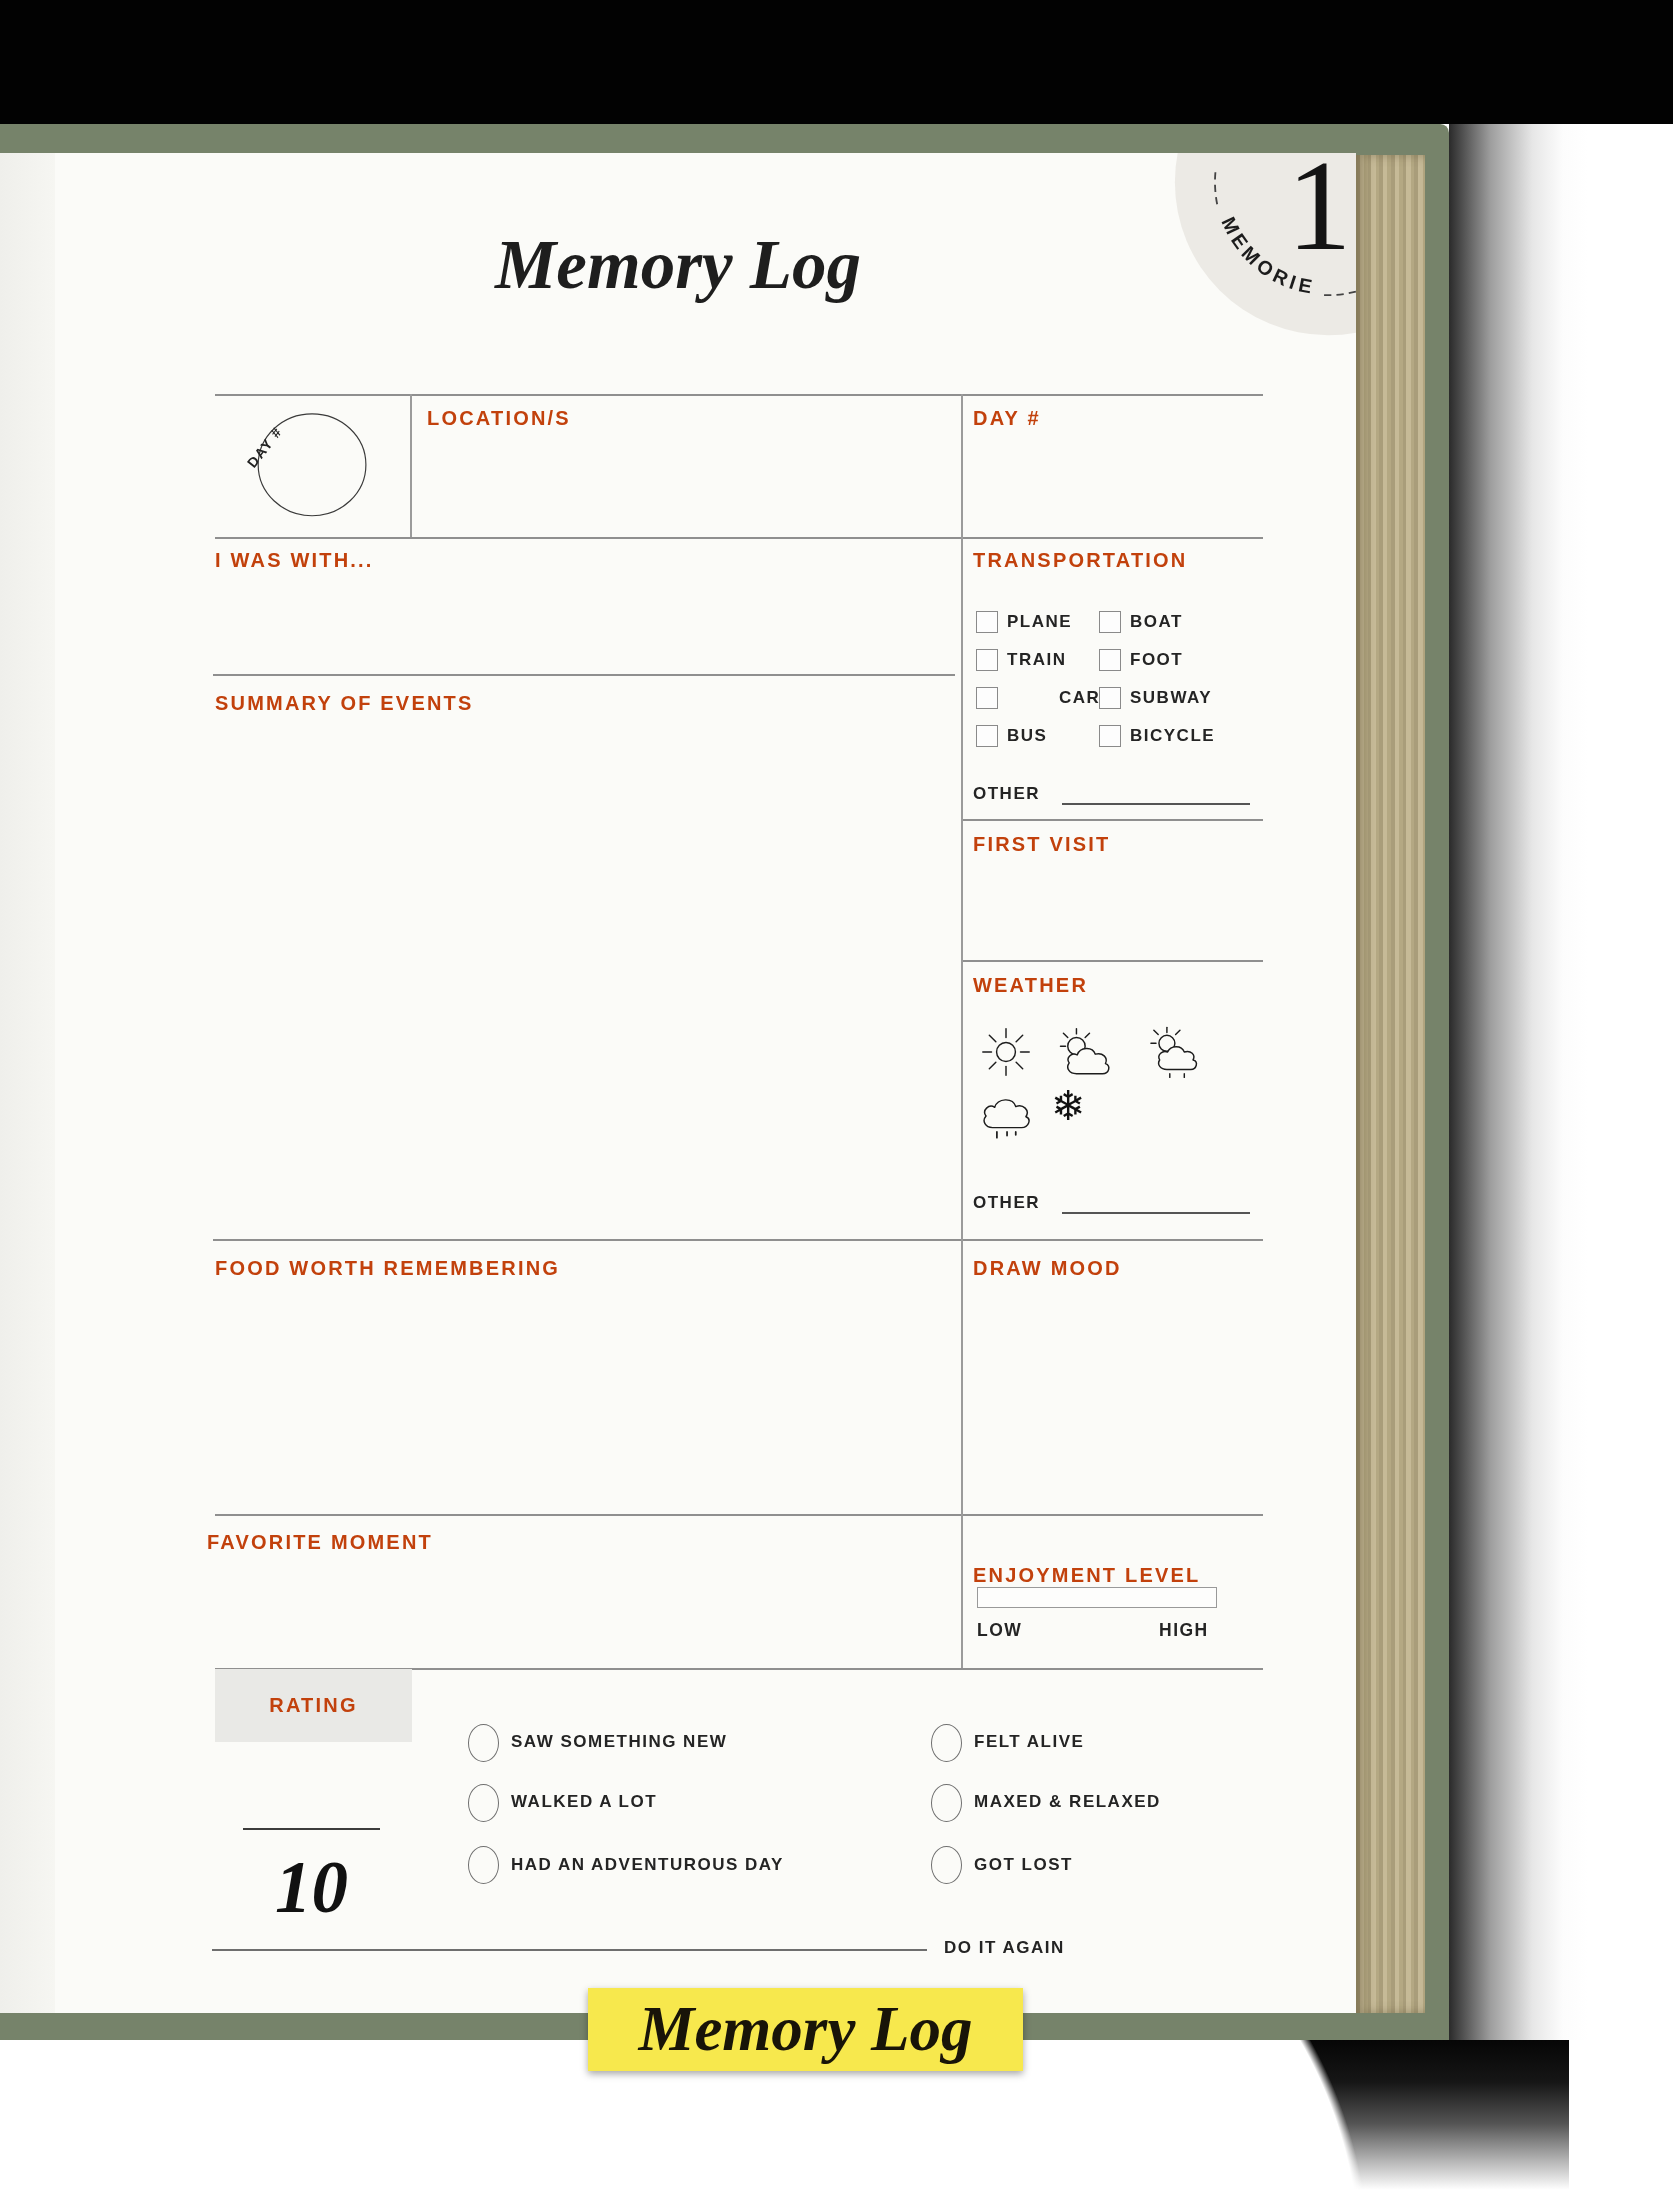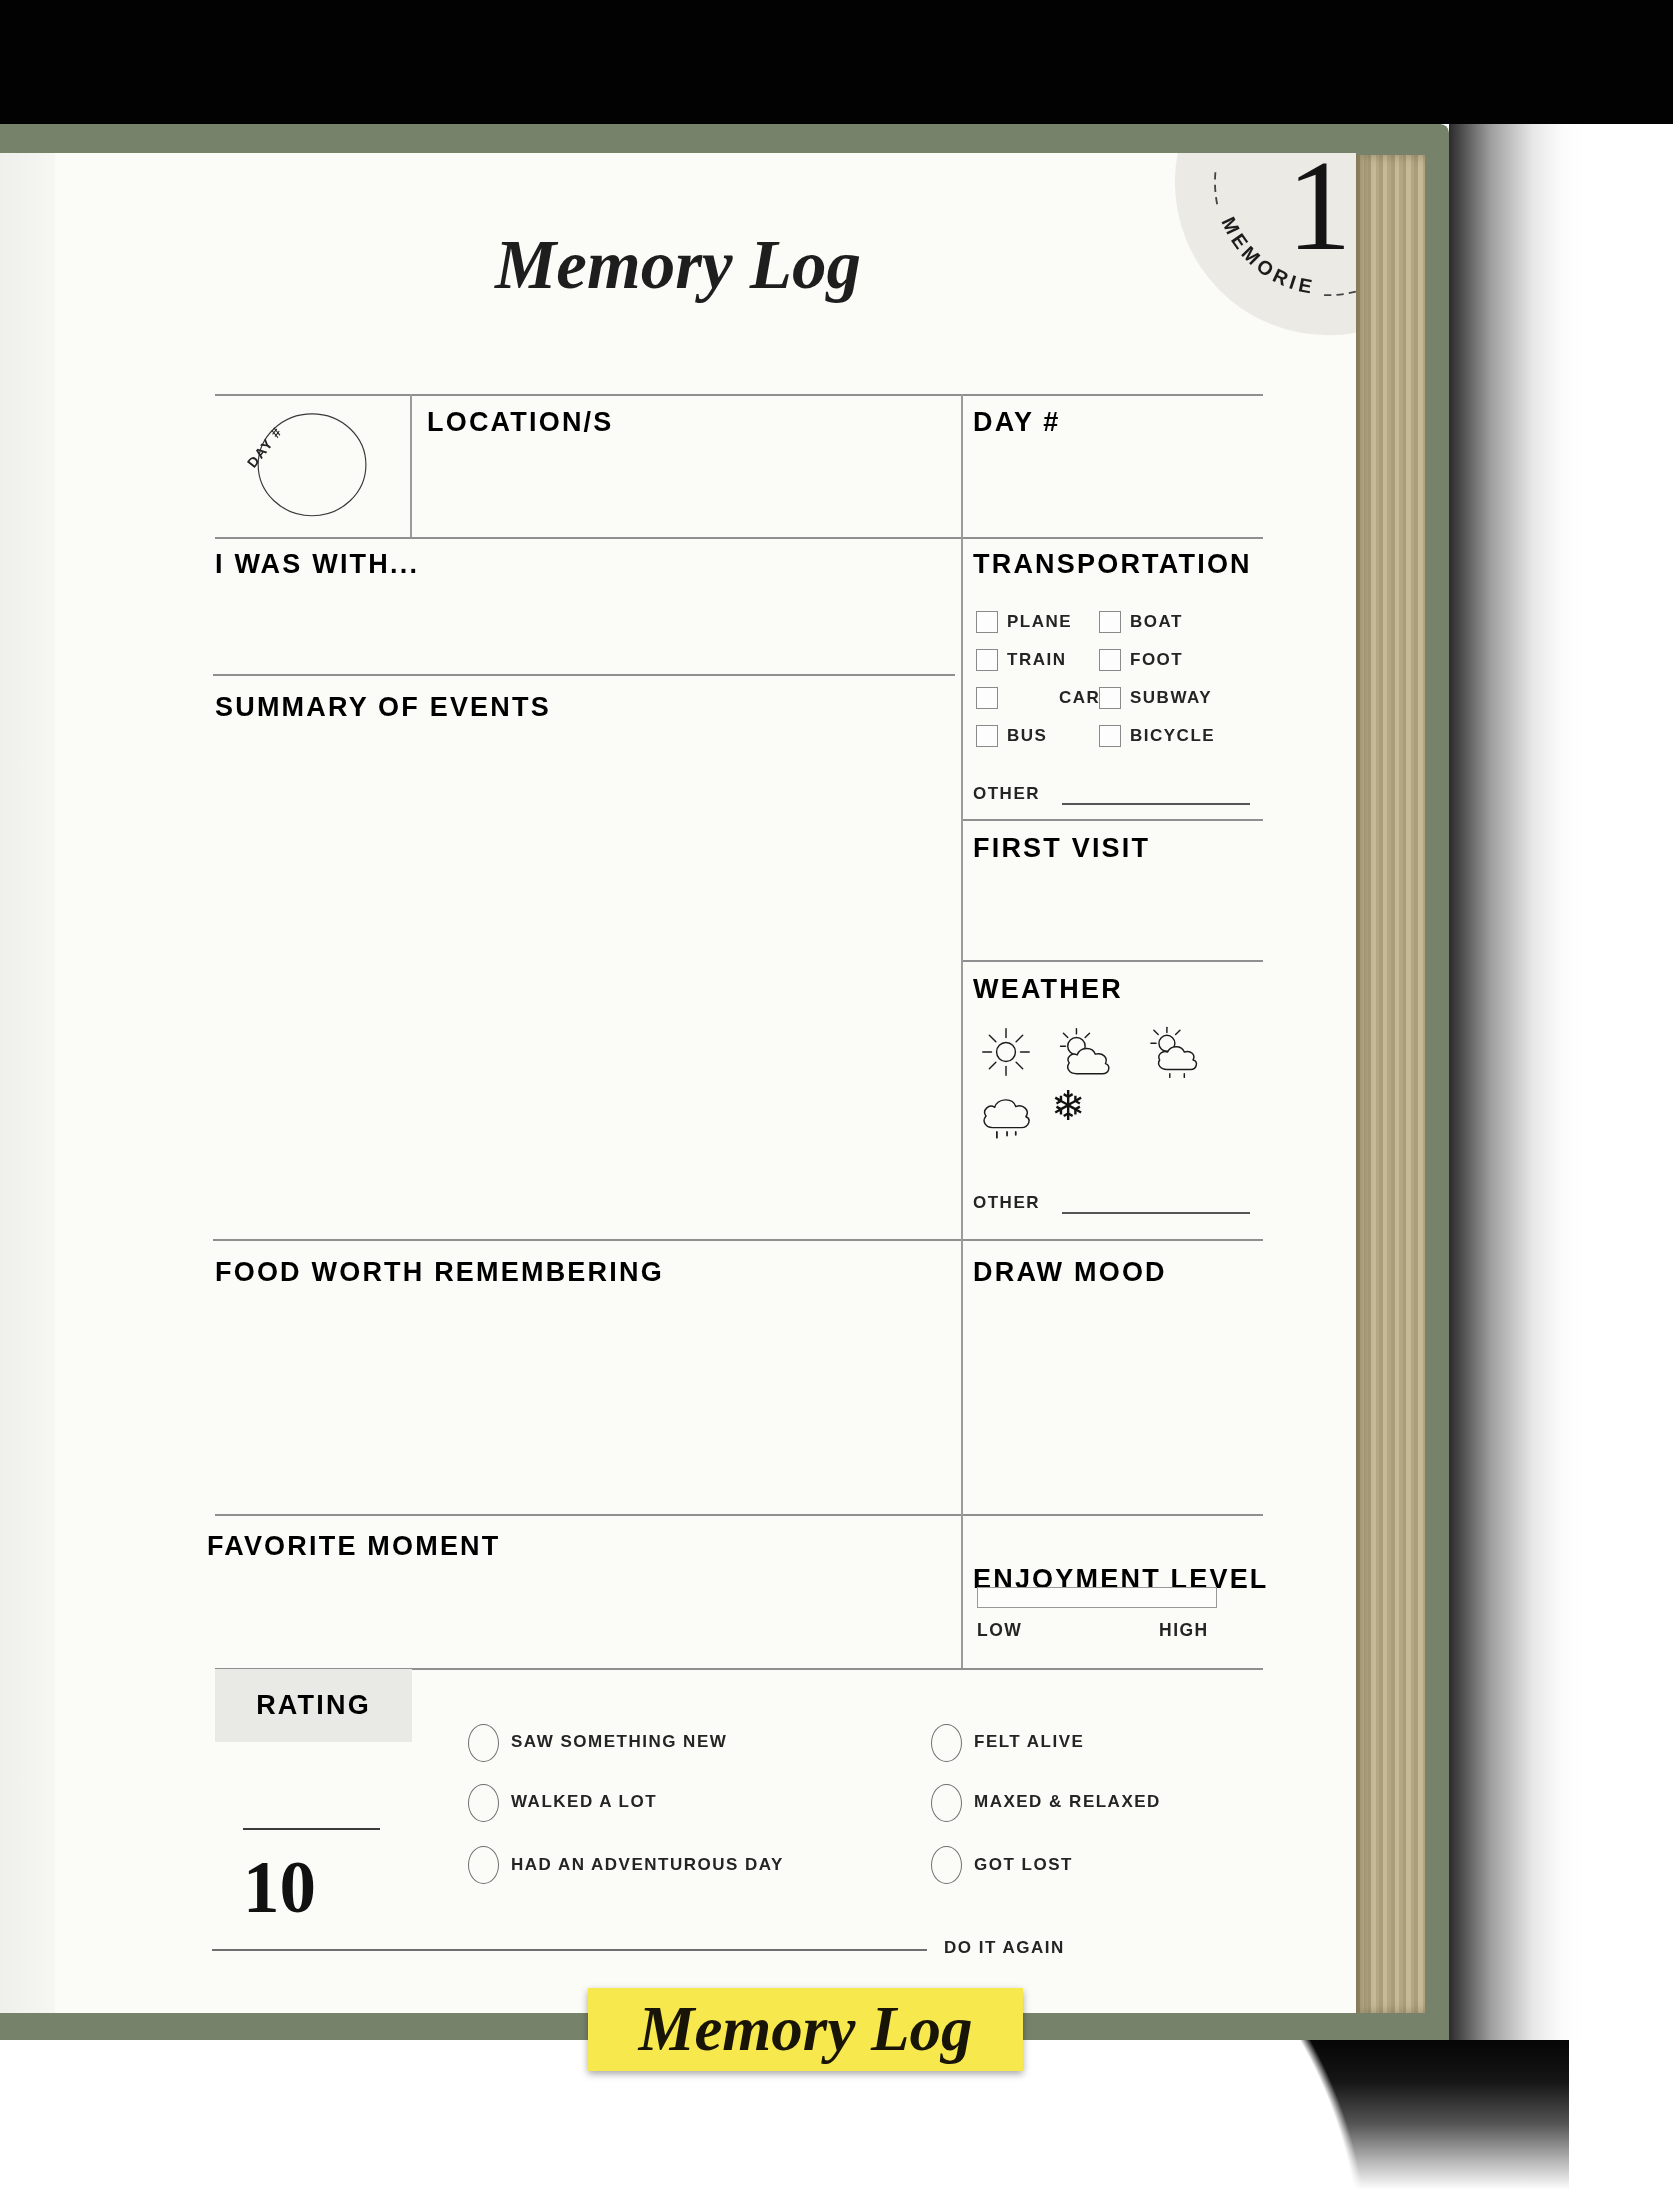--- a/index.html
+++ b/index.html
@@ -18,21 +18,21 @@
   .right-shadow{left:1449px;top:124px;width:139px;height:1916px;
     background:linear-gradient(90deg,rgba(5,5,5,.85) 0%,rgba(40,40,40,.45) 30%,rgba(120,120,120,.18) 60%,rgba(200,200,200,.05) 82%,rgba(255,255,255,0) 100%);}
   .bottom-shadow{left:0;top:2040px;width:1569px;height:150px;
     background:
       radial-gradient(circle at 19% 128%, #ffffff 0 52%, rgba(255,255,255,0) 53%),
       radial-gradient(circle at 58% 150%, #ffffff 0 48%, rgba(255,255,255,0) 49%),
       linear-gradient(180deg,#060606 0%,#161616 28%,#555555 56%,#b3b3b3 80%,#ffffff 100%);}
   
   .title{font-family:"Liberation Serif",serif;font-style:italic;font-weight:600;font-size:69px;color:#1e1e1e;}
   .subtitle{font-weight:700;font-size:20px;letter-spacing:5.1px;color:#2a2a2a;white-space:pre;}
-  .lbl{font-weight:700;font-size:27px;letter-spacing:2.2px;color:#000000;white-space:nowrap;}
+  .lbl{font-weight:700;font-size:20px;letter-spacing:2.2px;color:#c2410c;white-space:nowrap;}
   .lbl-sm{font-weight:700;font-size:17px;letter-spacing:1.5px;color:#242424;white-space:nowrap;}
   .lbl-xs{font-weight:700;font-size:17.5px;letter-spacing:1.5px;color:#242424;white-space:nowrap;}
   
   .hline{height:2.2px;background:#8f8f8f;}
   .vline{width:1.5px;background:#9b9b9b;}
   .thin-underline{height:1.5px;background:#555;}
   
   .cbox{width:20.4px;height:20.4px;border:1.5px solid #8a8a8a;background:#fdfdfd;}
   .radio{width:29px;height:36px;border:1.5px solid #6f6f6f;border-radius:50%;background:transparent;}
   
@@ -197,21 +197,21 @@
     <div class="abs lbl" style="left:973px;top:1378px;margin-top:33px;">ENJOYMENT LEVEL</div>
     <div class="abs" style="left:977px;top:1434px;width:238px;height:19px;border:1.5px solid #999;background:#fdfdfc;"></div>
     <div class="abs lbl-xs" style="left:977px;top:1467px;">LOW</div>
     <div class="abs lbl-xs" style="left:1159px;top:1467px;">HIGH</div>
 
     <div class="abs ratingbox" style="left:215px;top:1516px;">
       <span class="lbl">RATING</span>
     </div>
 
     <div class="abs" style="left:243px;top:1675px;width:137px;height:2.2px;background:#3c3c3c;"></div>
-    <div class="abs big-ten" style="left:243px;top:1693px;width:137px;text-align:left;">10</div>
+    <div class="abs big-ten" style="left:243px;top:1693px;width:137px;text-align:center;font-style:italic;">10</div>
 
     <div class="abs radio" style="left:468px;top:1571px;"></div>
     <div class="abs lbl-sm" style="left:511px;top:1579px;">SAW SOMETHING NEW</div>
     <div class="abs radio" style="left:931px;top:1571px;"></div>
     <div class="abs lbl-sm" style="left:974px;top:1579px;">FELT ALIVE</div>
 
     <div class="abs radio" style="left:468px;top:1631px;"></div>
     <div class="abs lbl-sm" style="left:511px;top:1639px;">WALKED A LOT</div>
     <div class="abs radio" style="left:931px;top:1631px;"></div>
     <div class="abs lbl-sm" style="left:974px;top:1639px;">MAXED &amp; RELAXED</div>

